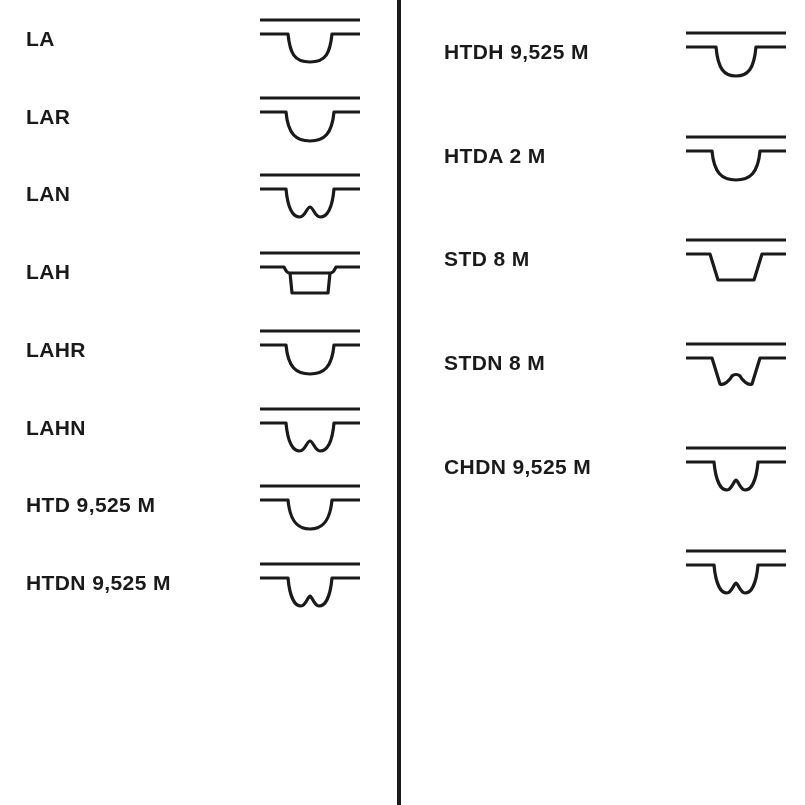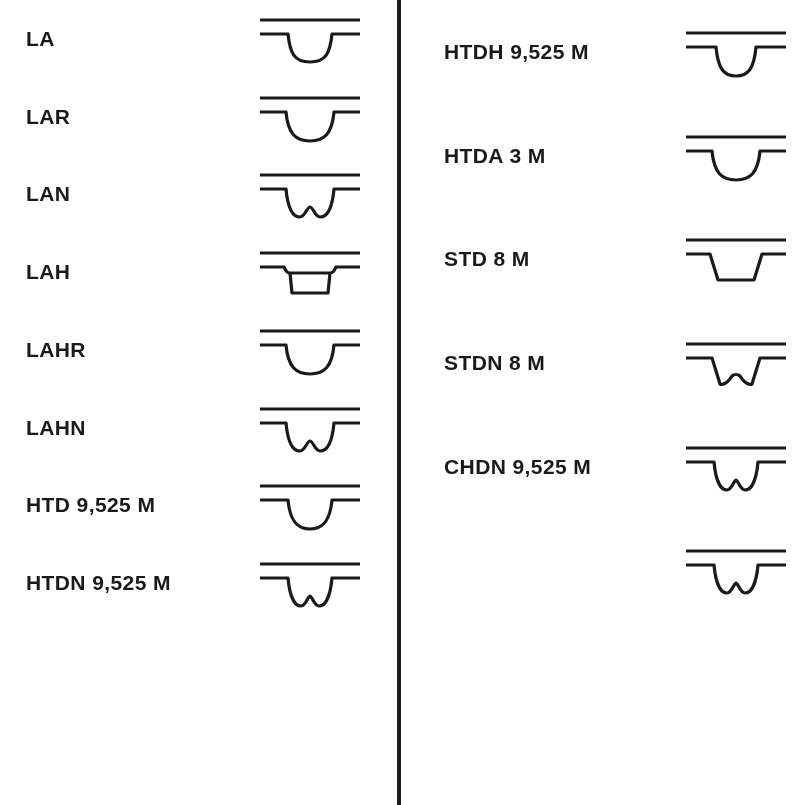--- a/index.html
+++ b/index.html
@@ -166,21 +166,21 @@
       <div class="profile">
         <svg viewBox="0 0 104 62" preserveAspectRatio="none">
           <line x1="2" y1="12" x2="102" y2="12"></line>
           <path d="M2,26 L32,26 C34,48 40,55 52,55 C64,55 70,48 72,26 L102,26"></path>
         </svg>
       </div>
     </div>
 
 
     <div class="row">
-      <span class="row-label">HTDA 3 M</span>
+      <span class="row-label">HTDA 2 M</span>
       <div class="profile">
         <svg viewBox="0 0 104 62" preserveAspectRatio="none">
           <line x1="2" y1="12" x2="102" y2="12"></line>
           <path d="M2,26 L28,26 C30,48 38,55 52,55 C66,55 74,48 76,26 L102,26"></path>
         </svg>
       </div>
     </div>
 
 
     <div class="row">

